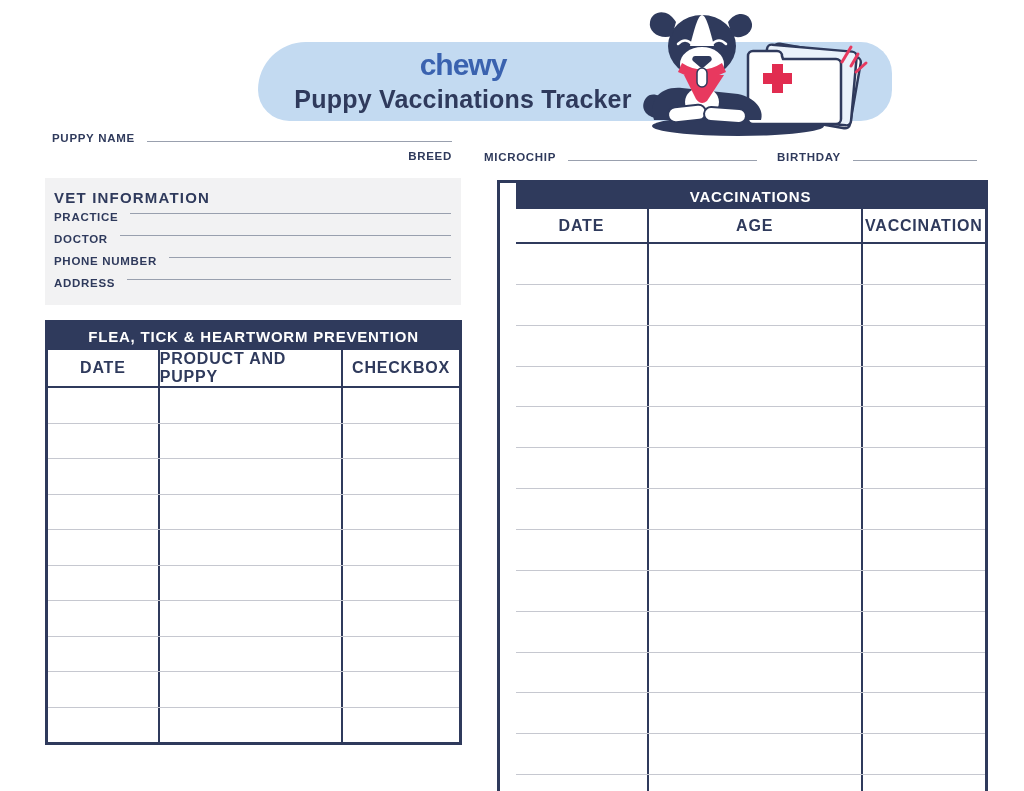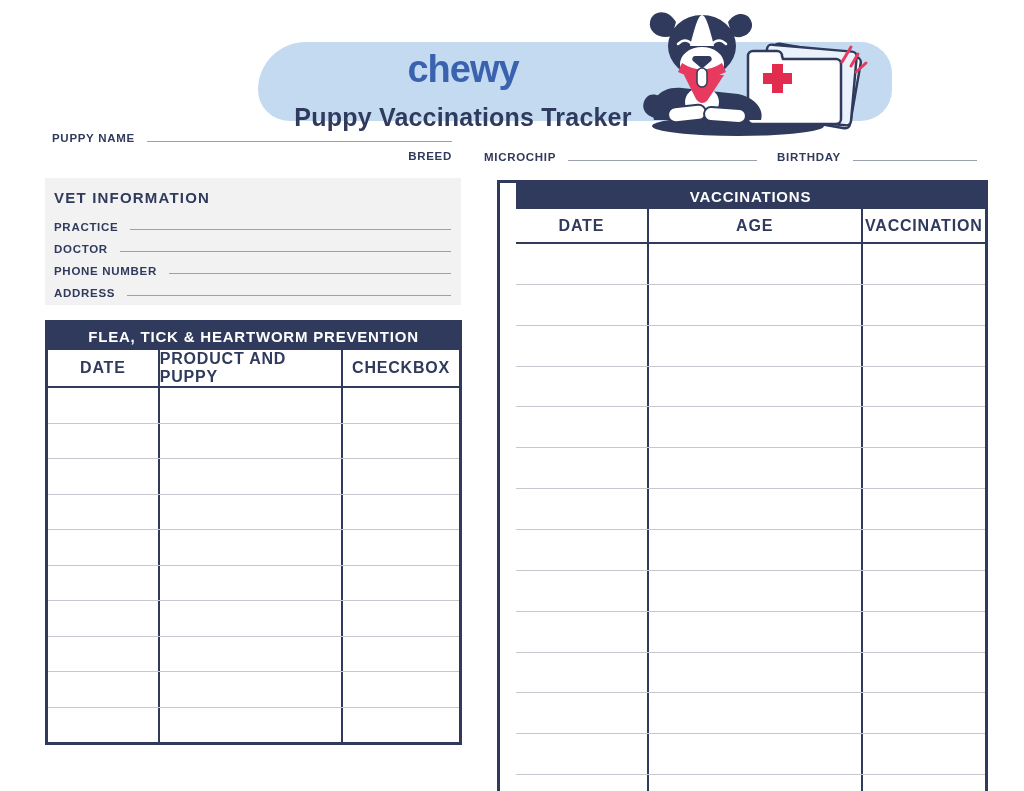--- a/index.html
+++ b/index.html
@@ -13,38 +13,38 @@
     --writeline:#99a0ae;
   }
   html,body{margin:0;padding:0;background:#fff;}
   .page{position:relative;width:1024px;height:791px;background:#fff;overflow:hidden;
         font-family:"Liberation Sans",sans-serif;color:var(--navy);}
 
   
   .banner{position:absolute;left:258px;top:42px;width:634px;height:79px;
           background:var(--banner);border-radius:70px 46px 46px 46px;}
   .banner-content{position:absolute;left:268px;top:50px;width:390px;text-align:center;}
-  .logo{font-size:38px;font-weight:800;color:var(--logo);line-height:1;letter-spacing:-1px;}
-  .doc-title{font-size:25px;font-weight:800;color:var(--navy);line-height:1.05;margin-top:16px;letter-spacing:0.2px;}
+  .logo{font-size:30px;font-weight:800;color:var(--logo);line-height:1;letter-spacing:-1px;}
+  .doc-title{font-size:25px;font-weight:800;color:var(--navy);line-height:1.05;margin-top:6px;letter-spacing:0.2px;}
   .illustration{position:absolute;left:640px;top:0px;width:238px;height:140px;}
 
   
   .field-row{position:absolute;display:flex;align-items:flex-end;height:14px;}
   .field-label{font-size:11.5px;font-weight:700;letter-spacing:0.7px;white-space:nowrap;line-height:1;}
   .write-line{flex:1;border-bottom:1.5px solid var(--writeline);margin:0 0 2px 12px;height:1px;}
   #puppy-name-row{left:52px;top:130px;width:400px;}
   #breed-row{left:52px;top:151px;width:400px;flex-direction:column;}
   #microchip-row{left:484px;top:149px;width:273px;}
   #birthday-row{left:777px;top:149px;width:200px;}
 
   
   .vet-box{position:absolute;left:45px;top:178px;width:416px;height:127px;
            background:var(--vetbg);box-sizing:border-box;padding:12px 10px 0 9px;}
   .vet-heading{font-size:15px;font-weight:700;letter-spacing:1.2px;margin:0 0 5px 0;line-height:1.1;}
-  .vet-field{display:flex;align-items:flex-end;height:22px;}
+  .vet-field{display:flex;height:22px;}
   .vet-field .write-line{margin-bottom:4px;}
 
   
   .doc-table{position:absolute;border:3px solid var(--navy);box-sizing:border-box;
              background:#fff;display:flex;flex-direction:column;}
   #prevention-table{left:45px;top:320px;width:417px;height:425px;}
   #vaccinations-table{left:497px;top:180px;width:491px;height:638px;padding-left:16px;}
   .table-title{background:var(--navy);color:#fff;font-weight:800;font-size:15px;
                letter-spacing:0.8px;display:flex;align-items:center;justify-content:center;}
   #prevention-table .table-title{flex:0 0 27px;}

